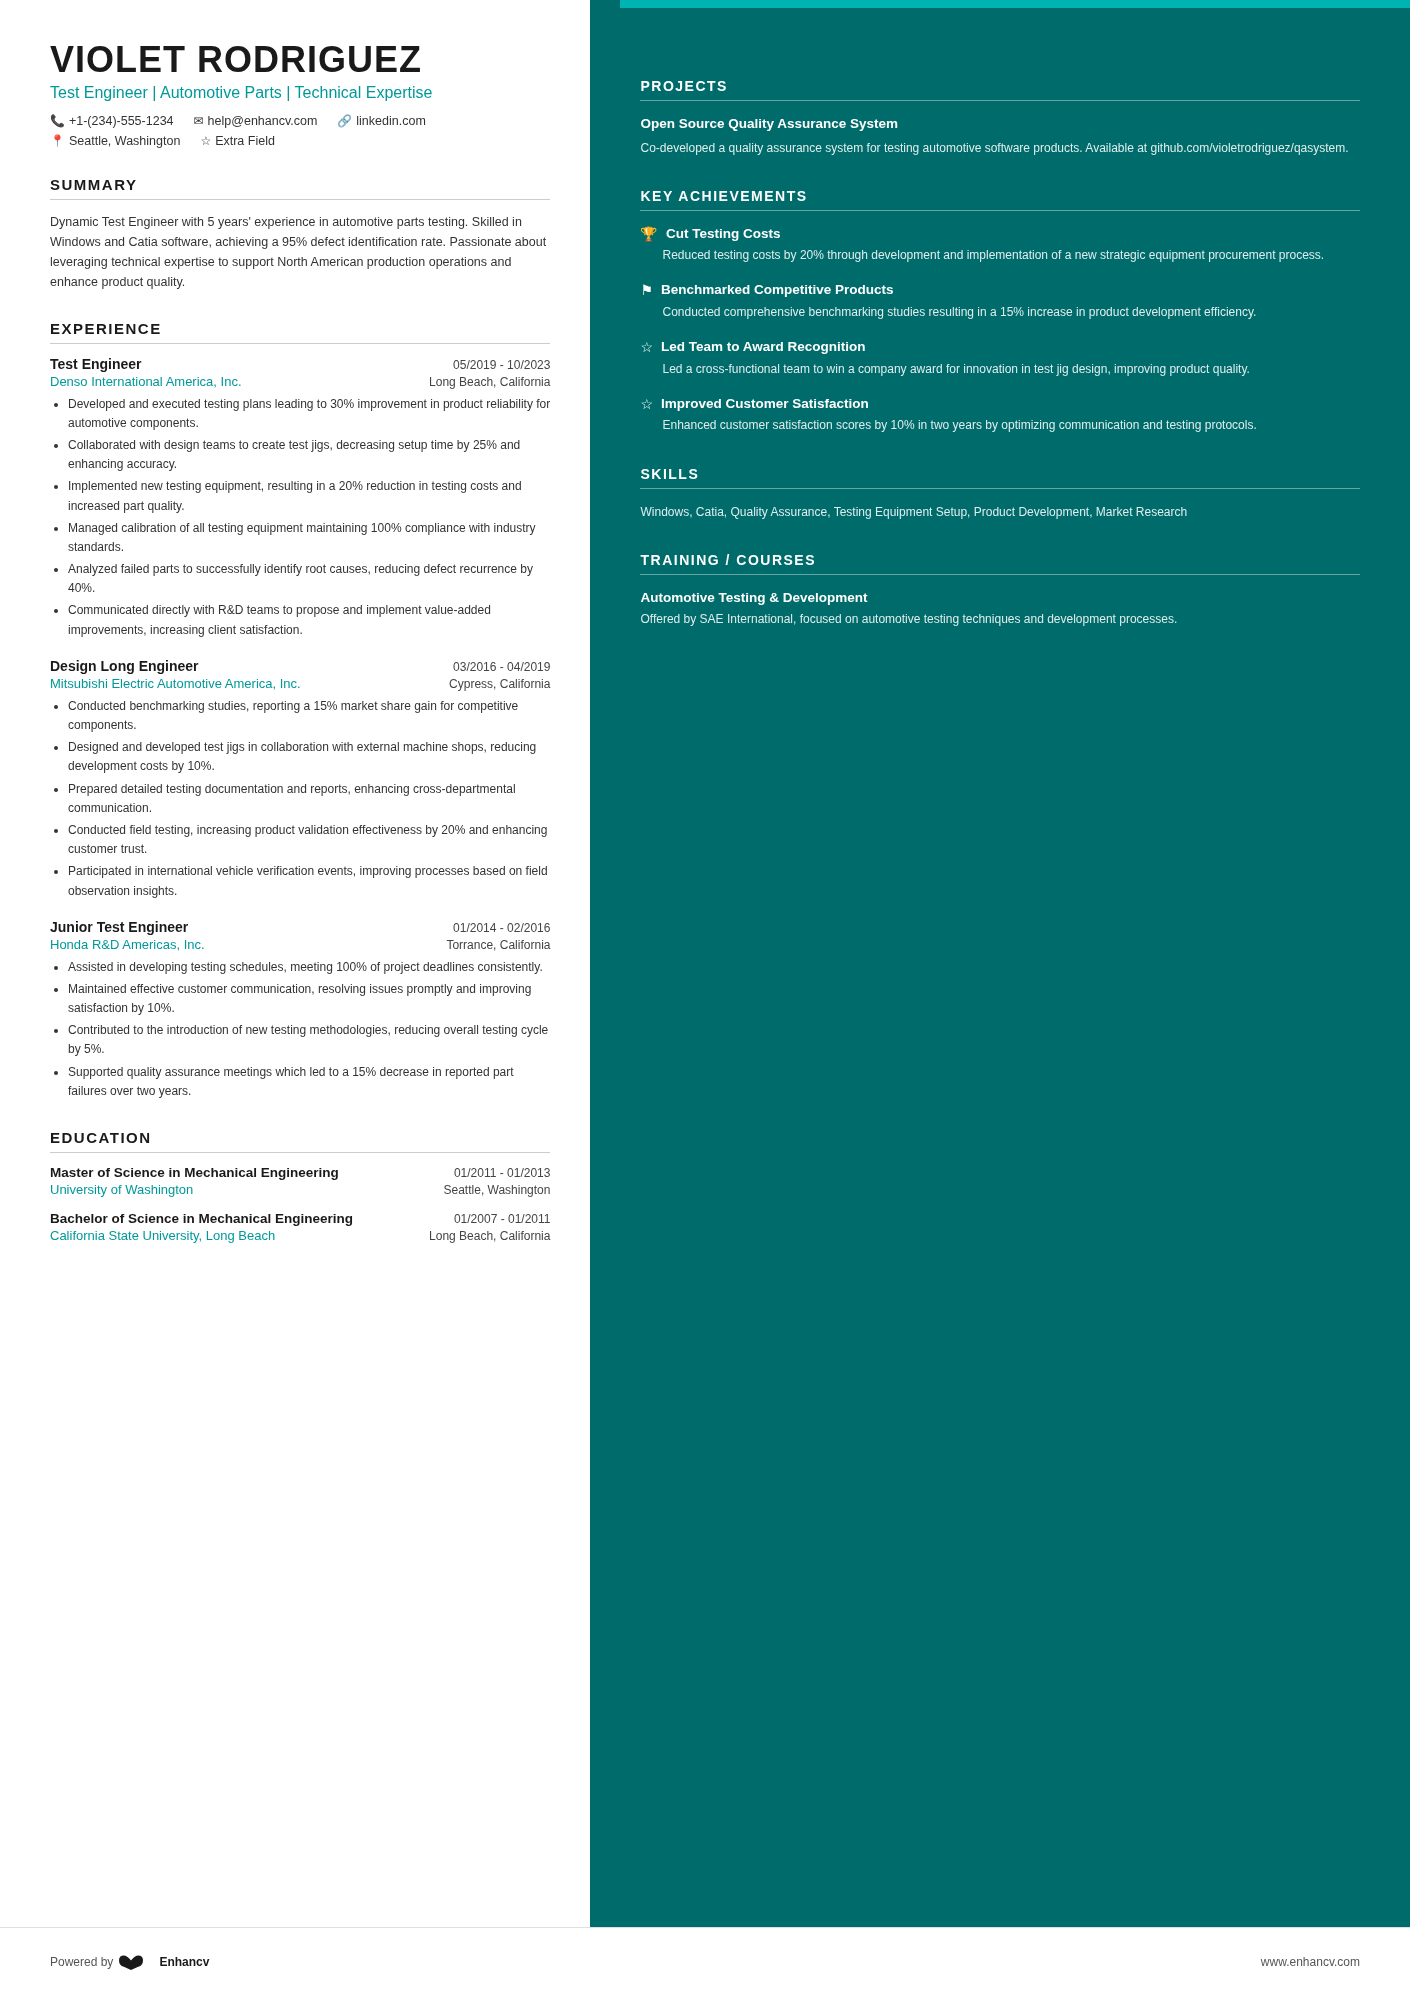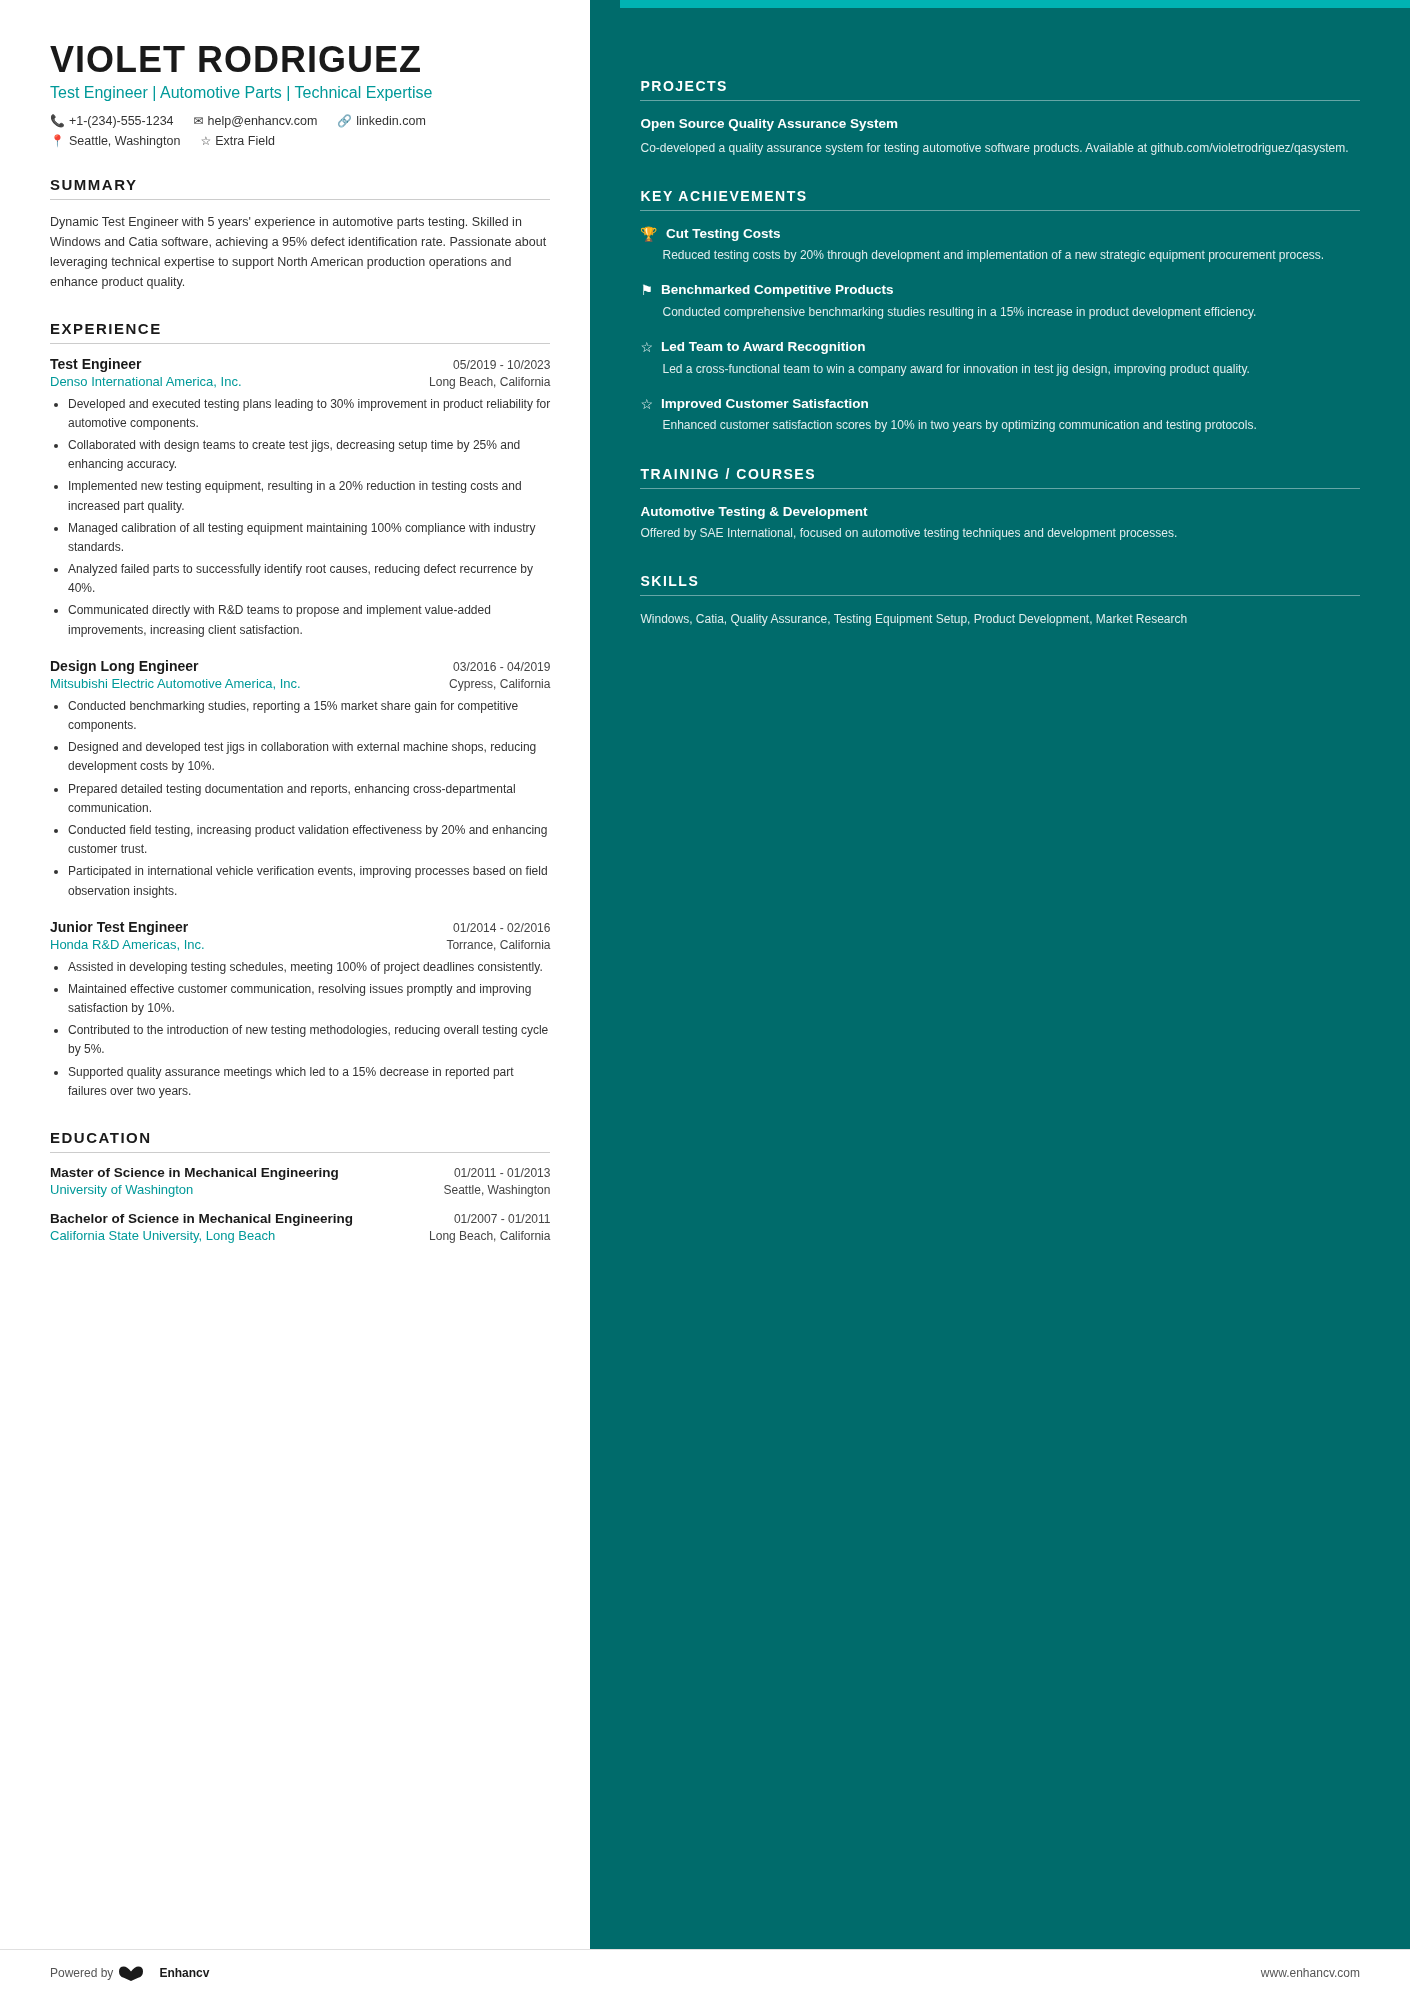--- a/index.html
+++ b/index.html
@@ -170,21 +170,21 @@
       color: #444;
       text-align: right;
     }
 
     
     .footer {
       position: absolute;
       bottom: 0;
       left: 0;
       right: 0;
-      height: 46px;
+      height: 68px;
       background: white;
       border-top: 1px solid #e0e0e0;
       display: flex;
       justify-content: space-between;
       align-items: center;
       padding: 0 50px;
       font-size: 12px;
       color: #555;
     }
     .footer-logo {
@@ -453,33 +453,33 @@
       <div class="achievement-block">
         <div class="achievement-title-row">
           <span class="achievement-icon">☆</span>
           <span class="achievement-title">Improved Customer Satisfaction</span>
         </div>
         <div class="achievement-desc">Enhanced customer satisfaction scores by 10% in two years by optimizing communication and testing protocols.</div>
       </div>
     </div>
 
     <div>
+      <div class="right-section-heading">SKILLS</div>
+      <hr class="right-section-divider">
+      <div class="skills-text">Windows, Catia, Quality Assurance, Testing Equipment Setup, Product Development, Market Research</div>
+    </div>
+
+    <div>
       <div class="right-section-heading">TRAINING / COURSES</div>
       <hr class="right-section-divider">
 
       <div>
         <div class="training-title">Automotive Testing &amp; Development</div>
         <div class="training-desc">Offered by SAE International, focused on automotive testing techniques and development processes.</div>
       </div>
-    </div>
-
-    <div>
-      <div class="right-section-heading">SKILLS</div>
-      <hr class="right-section-divider">
-      <div class="skills-text">Windows, Catia, Quality Assurance, Testing Equipment Setup, Product Development, Market Research</div>
     </div>
   </div>
 
   <div class="footer">
     <div class="footer-logo">
       <span>Powered by</span>
       <div class="enhancv-logo">
 
         <svg width="24" height="16" viewBox="0 0 30 20">
           <path d="M6 2 Q0 2 0 8 Q0 14 6 16 L15 20 L24 16 Q30 14 30 8 Q30 2 24 2 Q20 2 15 8 Q10 2 6 2Z" fill="#1a1a1a"></path>

